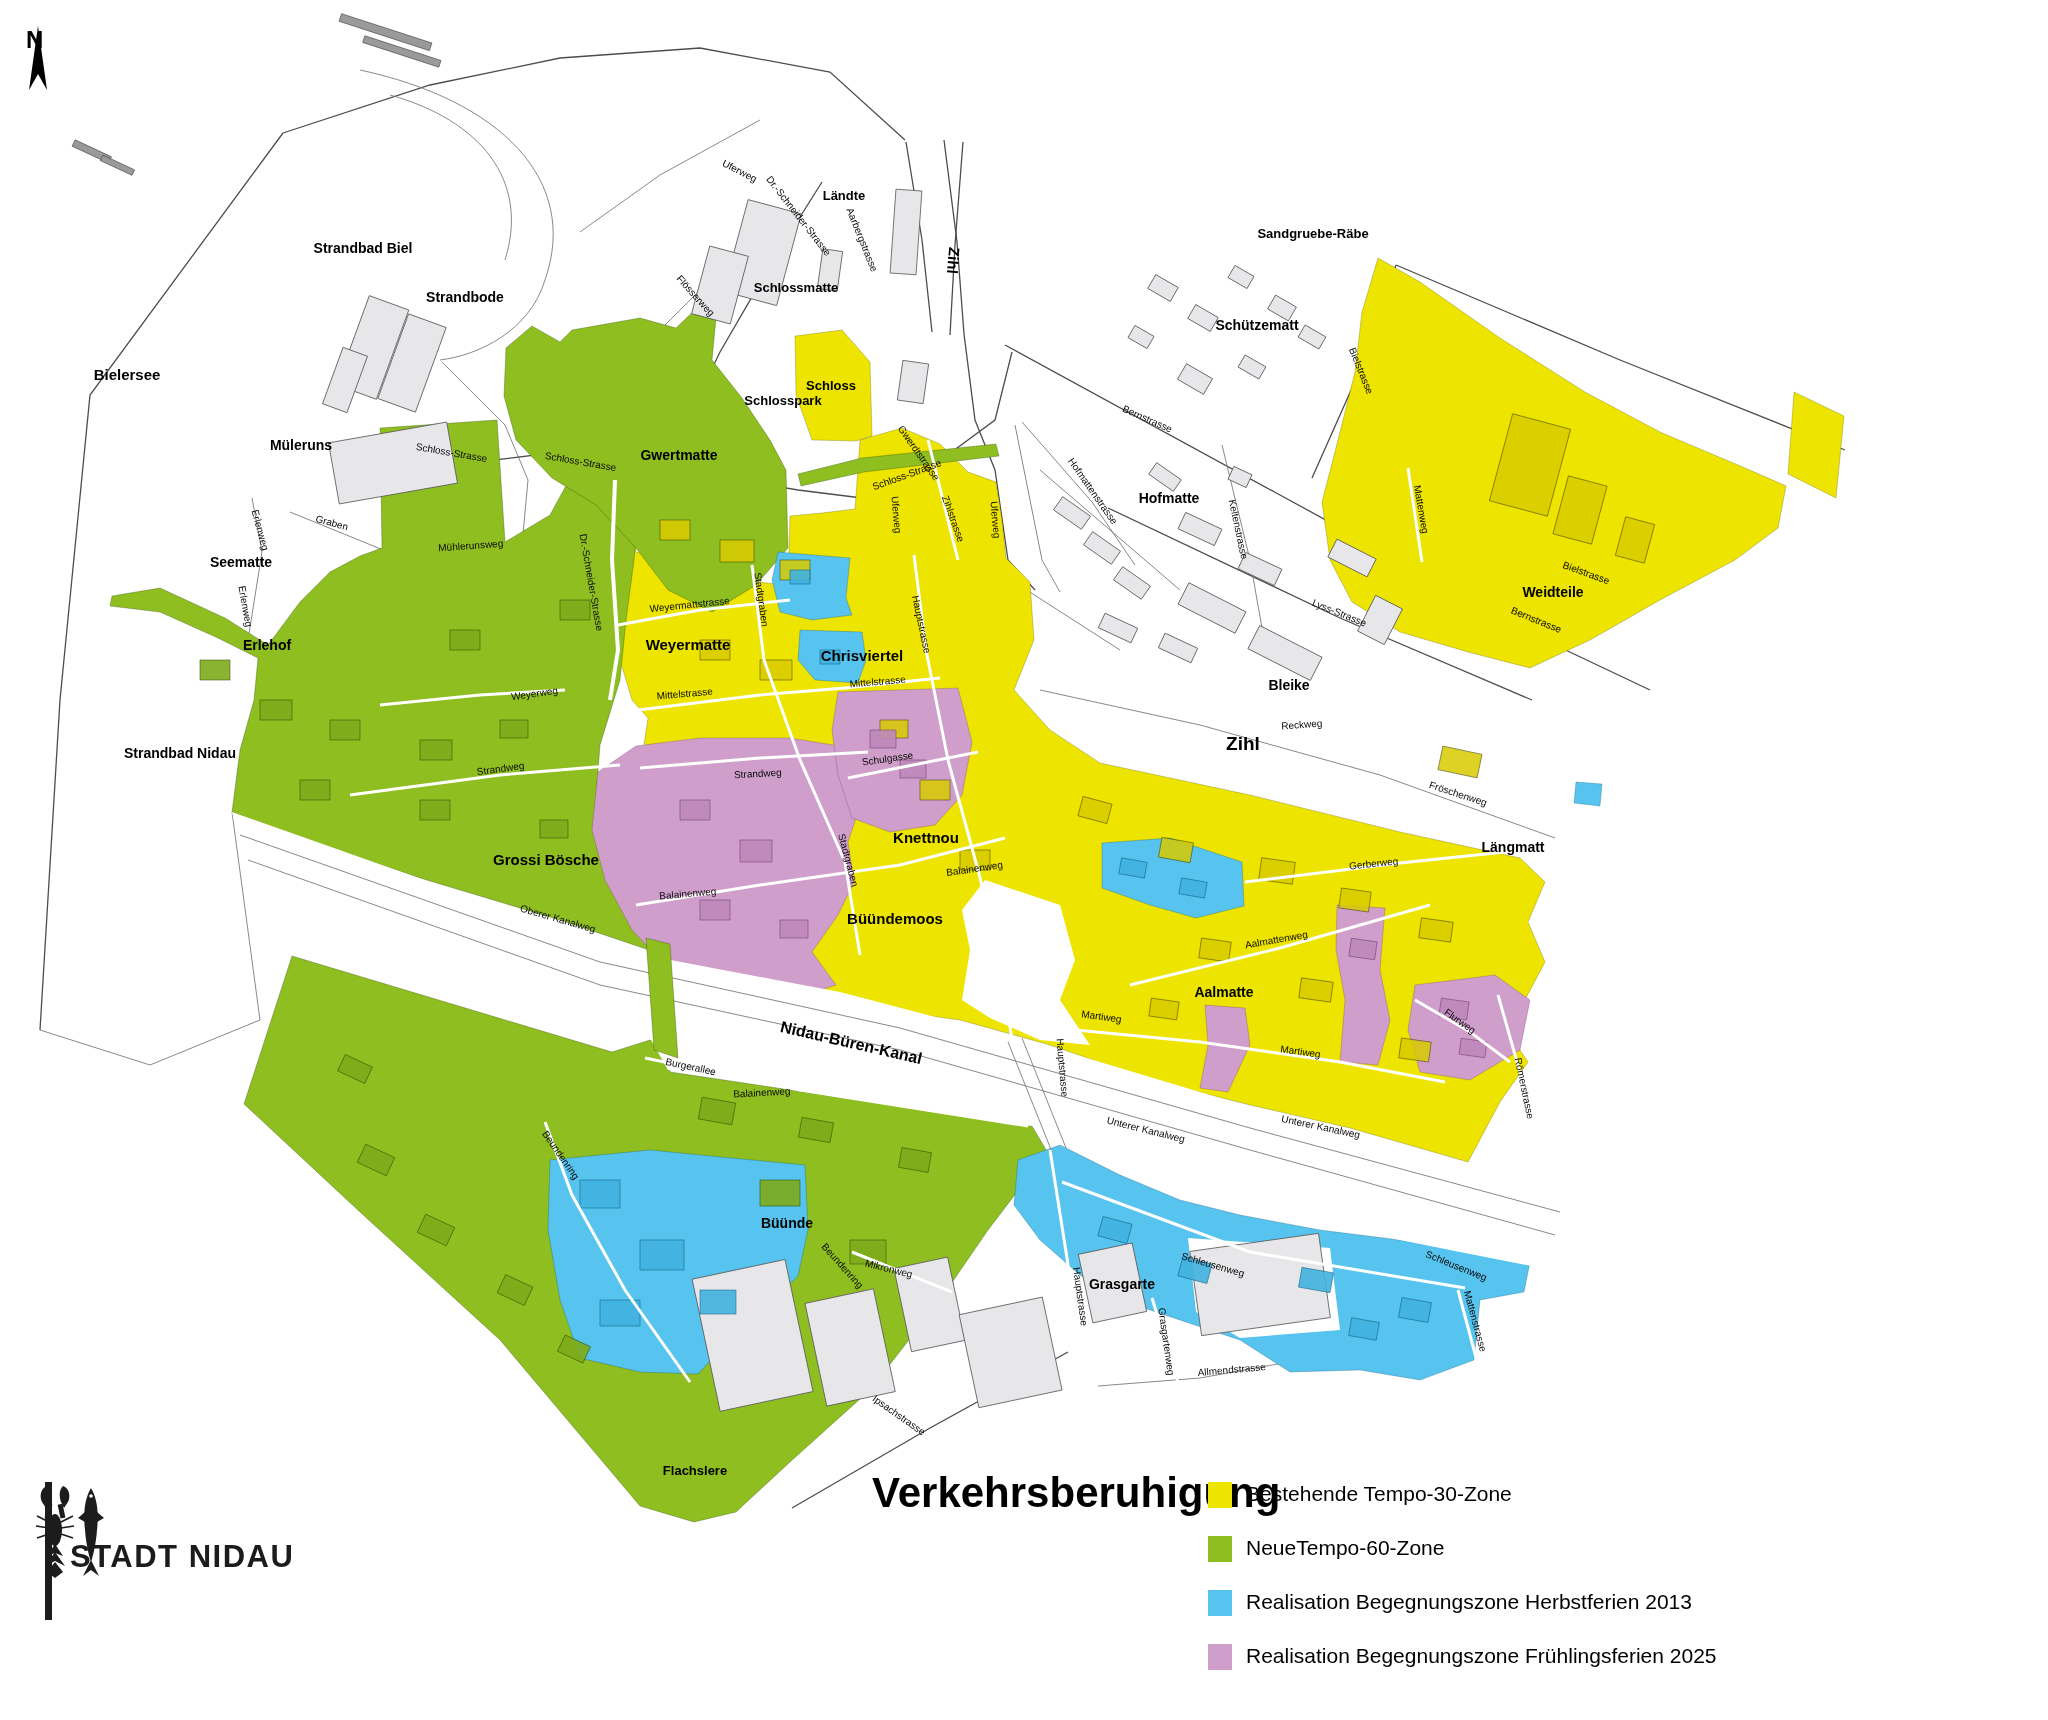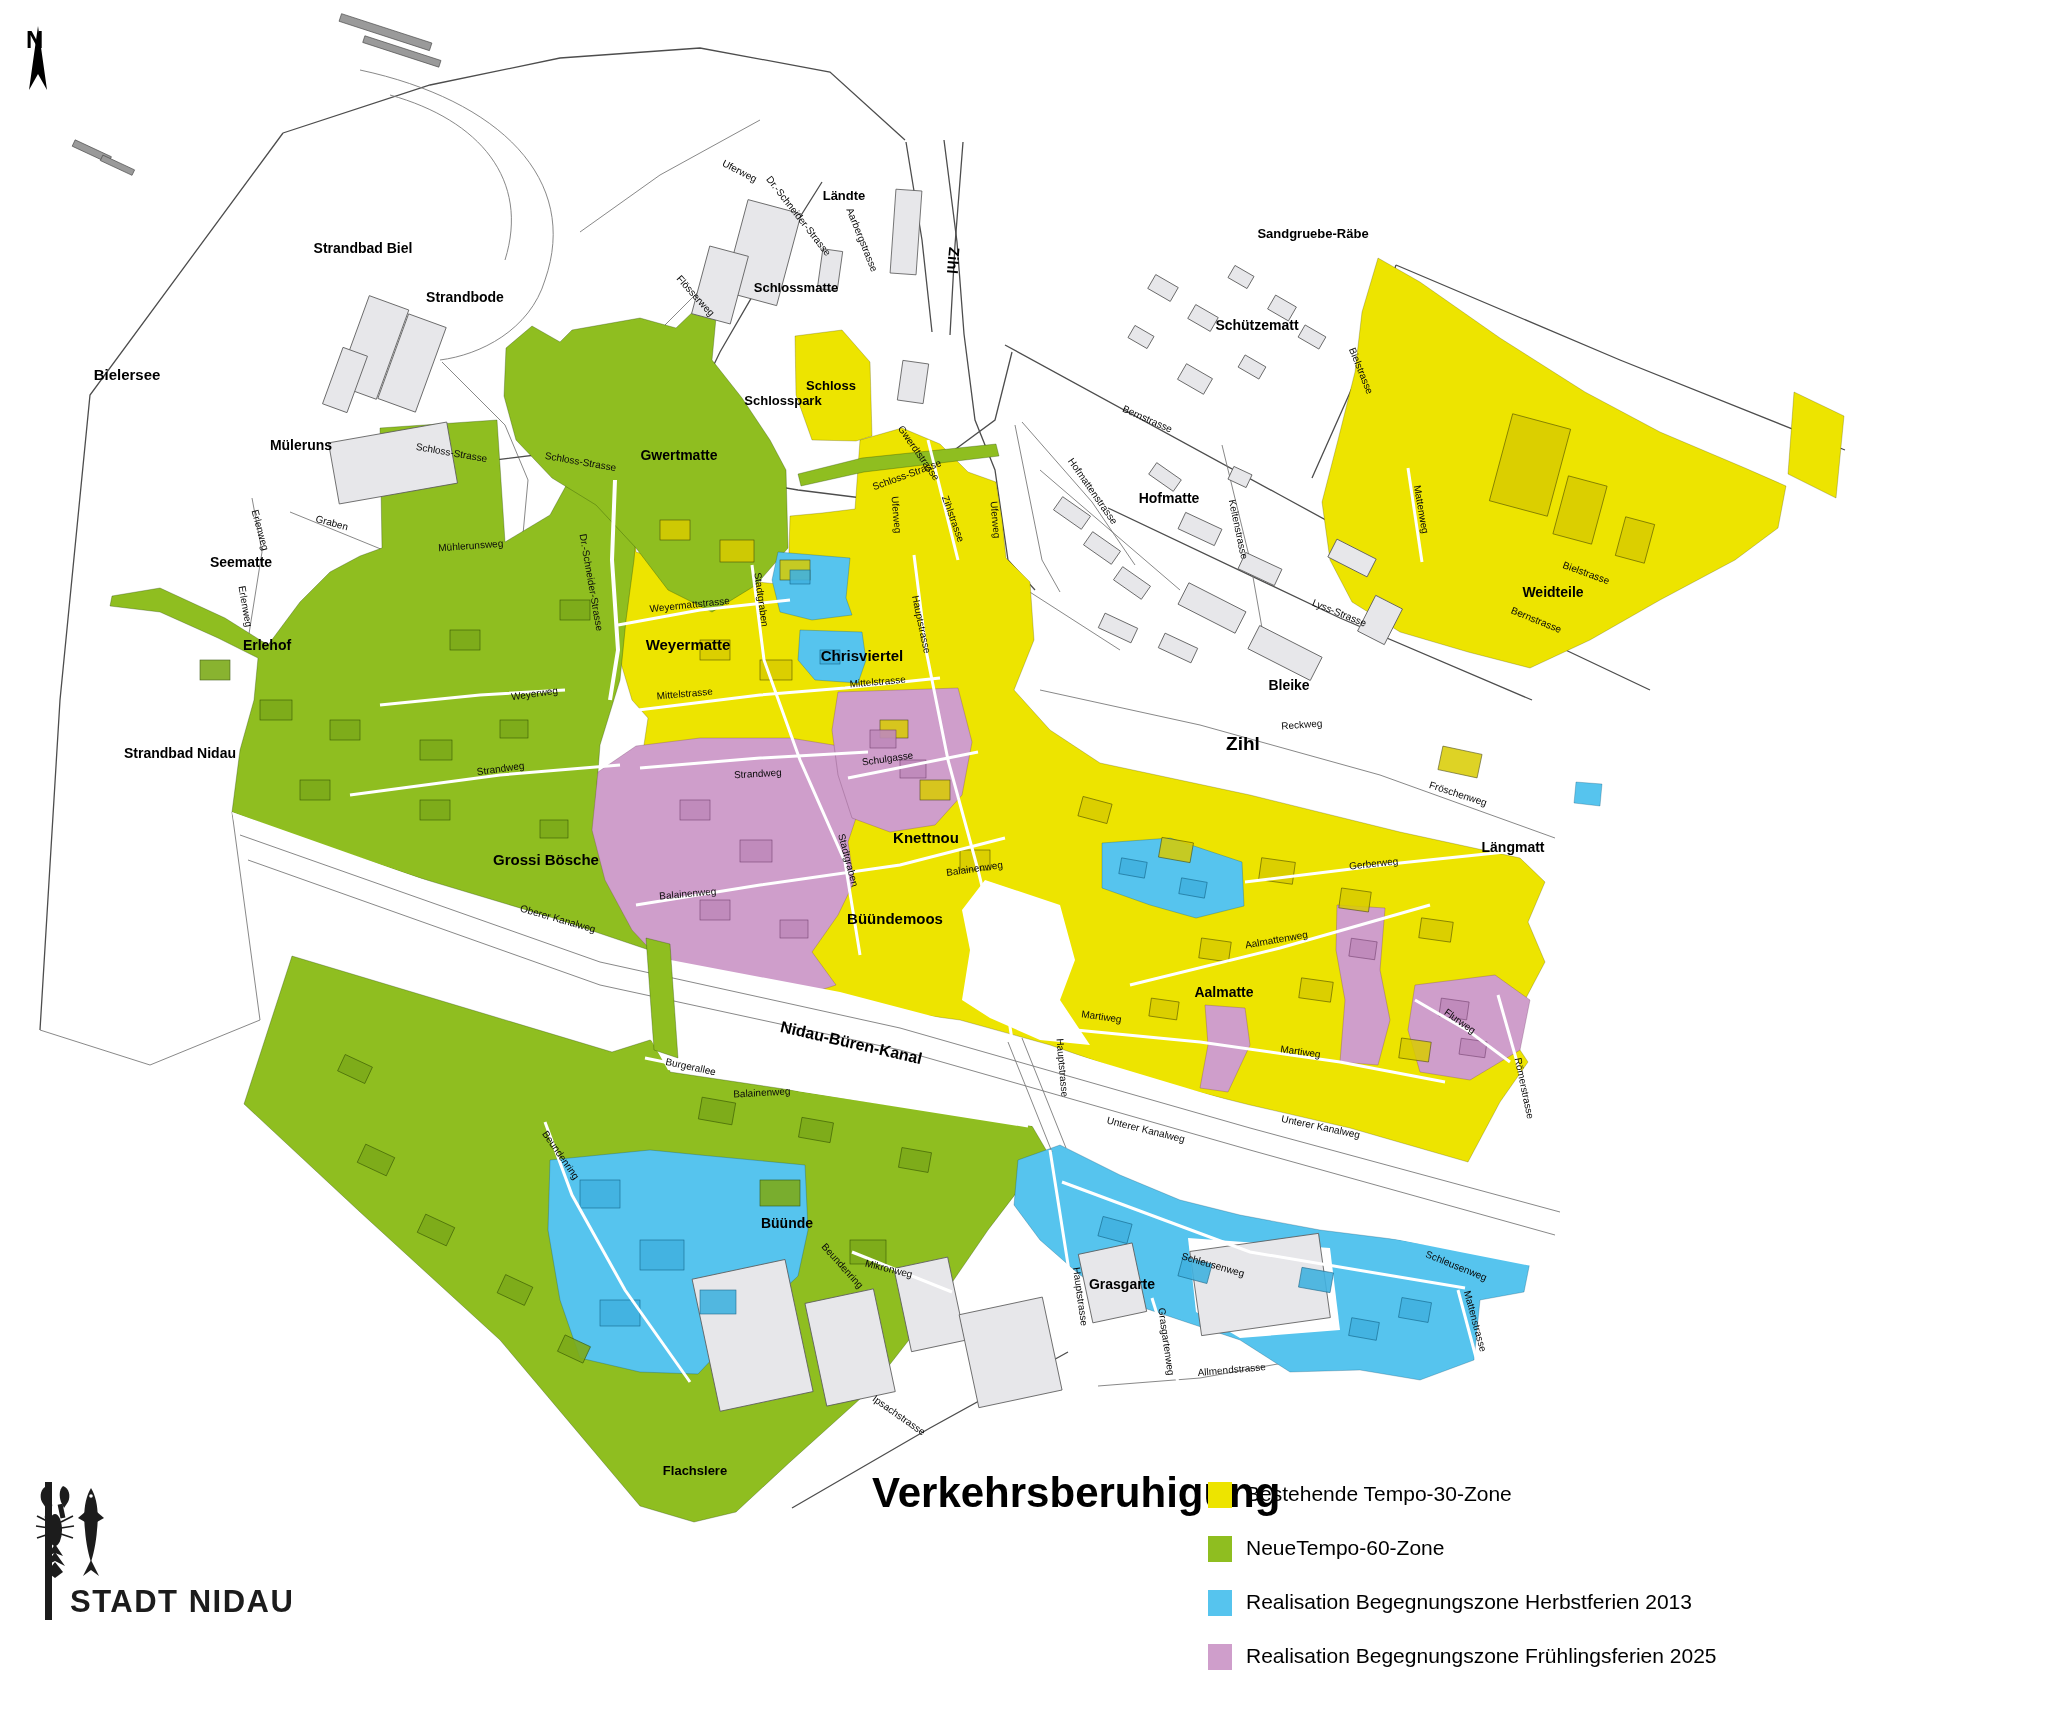--- a/index.html
+++ b/index.html
@@ -17,21 +17,21 @@
   .sroad{fill:none;stroke:#ffffff;stroke-width:3;}
   .bld{fill:#e7e7ea;stroke:#5a5a5a;stroke-width:0.8;}
   .bld-d{fill:#9a9a9a;stroke:#444;stroke-width:0.6;}
   .by{fill:#d9cc00;stroke:#3c3c00;stroke-width:0.6;opacity:.85;}
   .bg2{fill:#7dab1a;stroke:#2f4d00;stroke-width:0.6;opacity:.9;}
   .bb{fill:#41b2e0;stroke:#0e5d80;stroke-width:0.6;opacity:.9;}
   .bp{fill:#bf8abb;stroke:#6e3b69;stroke-width:0.6;opacity:.9;}
   .lbl-area{font-family:"Liberation Sans",sans-serif;font-weight:700;fill:#000;}
   .lbl-street{font-family:"Liberation Sans",sans-serif;font-weight:400;fill:#0a0a0a;}
   
-  #logo{position:absolute;left:33px;top:1482px;display:flex;align-items:flex-end;}
+  #logo{position:absolute;left:33px;top:1482px;display:flex;align-items:center;}
   #logo .bar{width:7px;height:138px;background:#1c1c1c;margin-left:12px;}
   #logo .brand{margin-left:18px;font-size:31px;font-weight:700;letter-spacing:1.5px;color:#1c1c1c;margin-top:12px;}
   #title{position:absolute;left:872px;top:1468px;font-size:42px;font-weight:700;color:#000;line-height:50px;white-space:nowrap;}
   #legend{position:absolute;left:1208px;top:1482px;}
   .leg-row{display:flex;align-items:flex-start;height:26px;margin-bottom:28px;}
   .leg-sw{width:24px;height:26px;margin-right:14px;flex:0 0 auto;}
   .leg-tx{font-size:21px;color:#000;white-space:nowrap;}
   #north{position:absolute;left:24px;top:24px;width:40px;text-align:center;}
   #north .nlab{font-size:24px;font-weight:700;color:#000;margin-top:2px;text-align:left;margin-left:2px;}
 </style>

